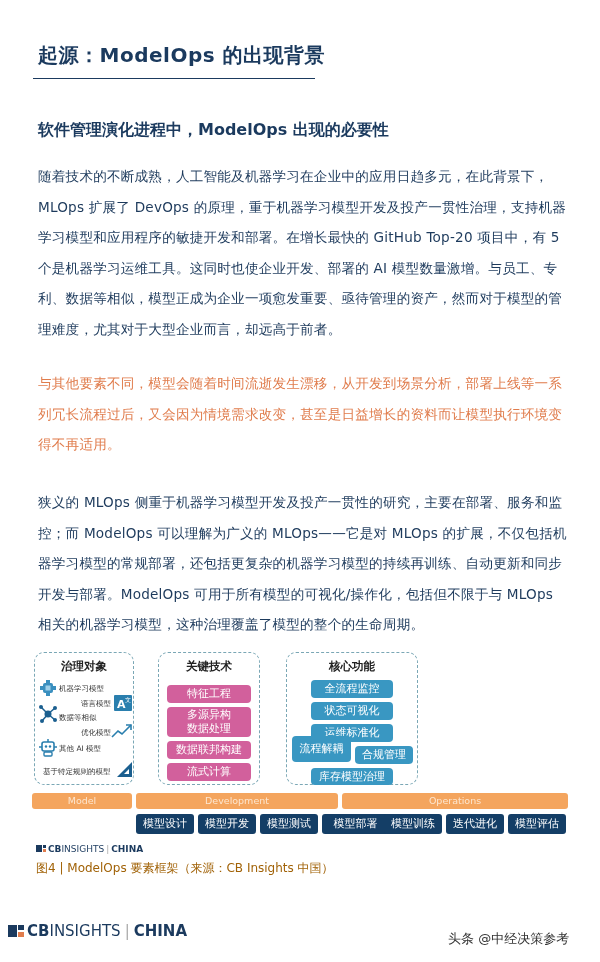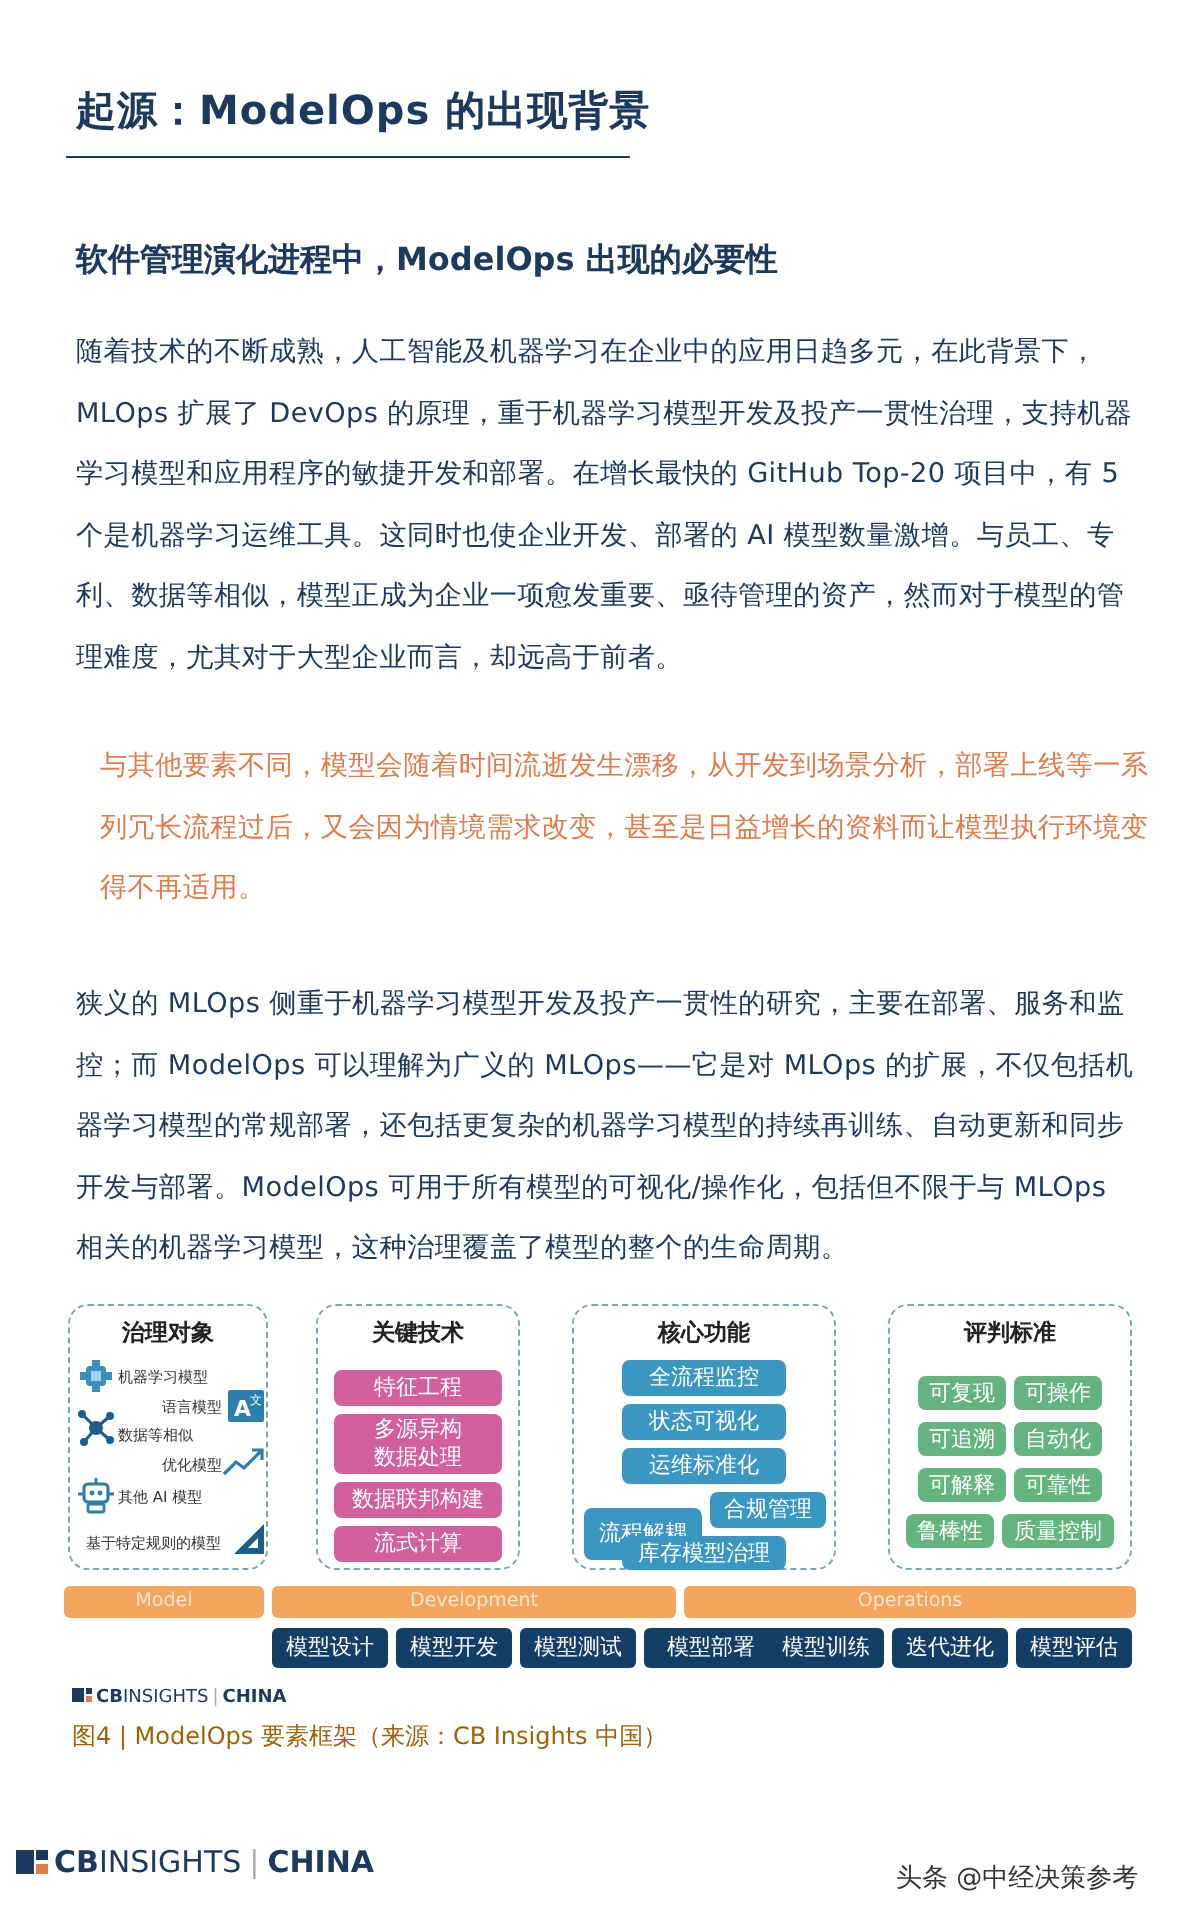--- a/index.html
+++ b/index.html
@@ -3,21 +3,21 @@
 <meta charset="utf-8">
 <style>
   html,body{margin:0;padding:0;background:#fff;}
   body{width:600px;height:962px;position:relative;overflow:hidden;font-family:"DejaVu Sans","Liberation Sans",sans-serif;color:#1d3a5c;}
   .abs{position:absolute;}
   .h1{left:38px;top:42px;font-size:20px;font-weight:bold;color:#1b3a5e;letter-spacing:0.5px;white-space:nowrap;}
   .h1rule{left:33px;top:78px;width:282px;height:1px;background:#1b3a5e;}
   .h2{left:38px;top:120px;font-size:16px;font-weight:bold;color:#1b3a5e;white-space:nowrap;}
   .para{left:38px;width:530px;font-size:13.6px;line-height:30.5px;letter-spacing:0.2px;}
   .p1{top:161px;color:#1d3a5c;}
-  .p2{top:368px;color:#e07c4c;margin-left:12px;}
+  .p2{top:368px;color:#e07c4c;}
   .p3{top:487px;color:#1d3a5c;}
   .fig{left:30px;top:652px;width:540px;height:186px;}
   .panel{position:absolute;top:0;height:133px;border:1.5px dashed #7aa7b5;border-radius:10px;box-sizing:border-box;padding-left:24px;}
   .ptitle{position:absolute;top:6px;left:0;right:0;text-align:center;font-size:11.5px;font-weight:bold;color:#222;}
   .tile{position:absolute;border-radius:4px;color:#fff;font-size:11px;text-align:center;display:flex;align-items:center;justify-content:center;line-height:14px;}
   .pink{background:#d2609c;}
   .blue{background:#3997c2;}
   .green{background:#64b47f;}
   .obj{position:absolute;font-size:7.5px;color:#333;white-space:nowrap;}
   .ico{position:absolute;}
@@ -99,36 +99,25 @@
 数据处理</div>
     <div class="tile pink" style="left:8px;top:88px;width:84px;height:18px">数据联邦构建</div>
     <div class="tile pink" style="left:8px;top:110px;width:84px;height:18px">流式计算</div>
   </div>
 
   <div class="panel" style="left:256px;width:132px;">
     <div class="ptitle">核心功能</div>
     <div class="tile blue" style="left:24px;top:27px;width:82px;height:18px">全流程监控</div>
     <div class="tile blue" style="left:24px;top:49px;width:82px;height:18px">状态可视化</div>
     <div class="tile blue" style="left:24px;top:71px;width:82px;height:18px">运维标准化</div>
-    <div class="tile blue" style="left:5px;top:101px;width:59px;height:26px">流程解耦</div>
+    <div class="tile blue" style="left:5px;top:83px;width:59px;height:26px">流程解耦</div>
     <div class="tile blue" style="left:68px;top:93px;width:58px;height:18px">合规管理</div>
     <div class="tile blue" style="left:24px;top:115px;width:82px;height:17px">库存模型治理</div>
   </div>
 
-  <div class="panel" style="left:414px;width:122px;">
-    <div class="ptitle">评判标准</div>
-    <div class="tile green" style="left:14px;top:35px;width:44px;height:17px">可复现</div>
-    <div class="tile green" style="left:62px;top:35px;width:44px;height:17px">可操作</div>
-    <div class="tile green" style="left:14px;top:58px;width:44px;height:17px">可追溯</div>
-    <div class="tile green" style="left:62px;top:58px;width:44px;height:17px">自动化</div>
-    <div class="tile green" style="left:14px;top:81px;width:44px;height:17px">可解释</div>
-    <div class="tile green" style="left:62px;top:81px;width:44px;height:17px">可靠性</div>
-    <div class="tile green" style="left:8px;top:104px;width:44px;height:17px">鲁棒性</div>
-    <div class="tile green" style="left:56px;top:104px;width:56px;height:17px">质量控制</div>
-  </div>
 
   <div class="bar" style="left:2px;width:100px">Model</div>
   <div class="bar" style="left:106px;width:202px">Development</div>
   <div class="bar" style="left:312px;width:226px">Operations</div>
 
   <div class="stage" style="left:106px;width:58px">模型设计</div>
   <div class="stage" style="left:168px;width:58px">模型开发</div>
   <div class="stage" style="left:230px;width:58px">模型测试</div>
   <div class="stage" style="left:292px;width:67px">模型部署</div>
   <div class="stage" style="left:354px;width:58px">模型训练</div>

